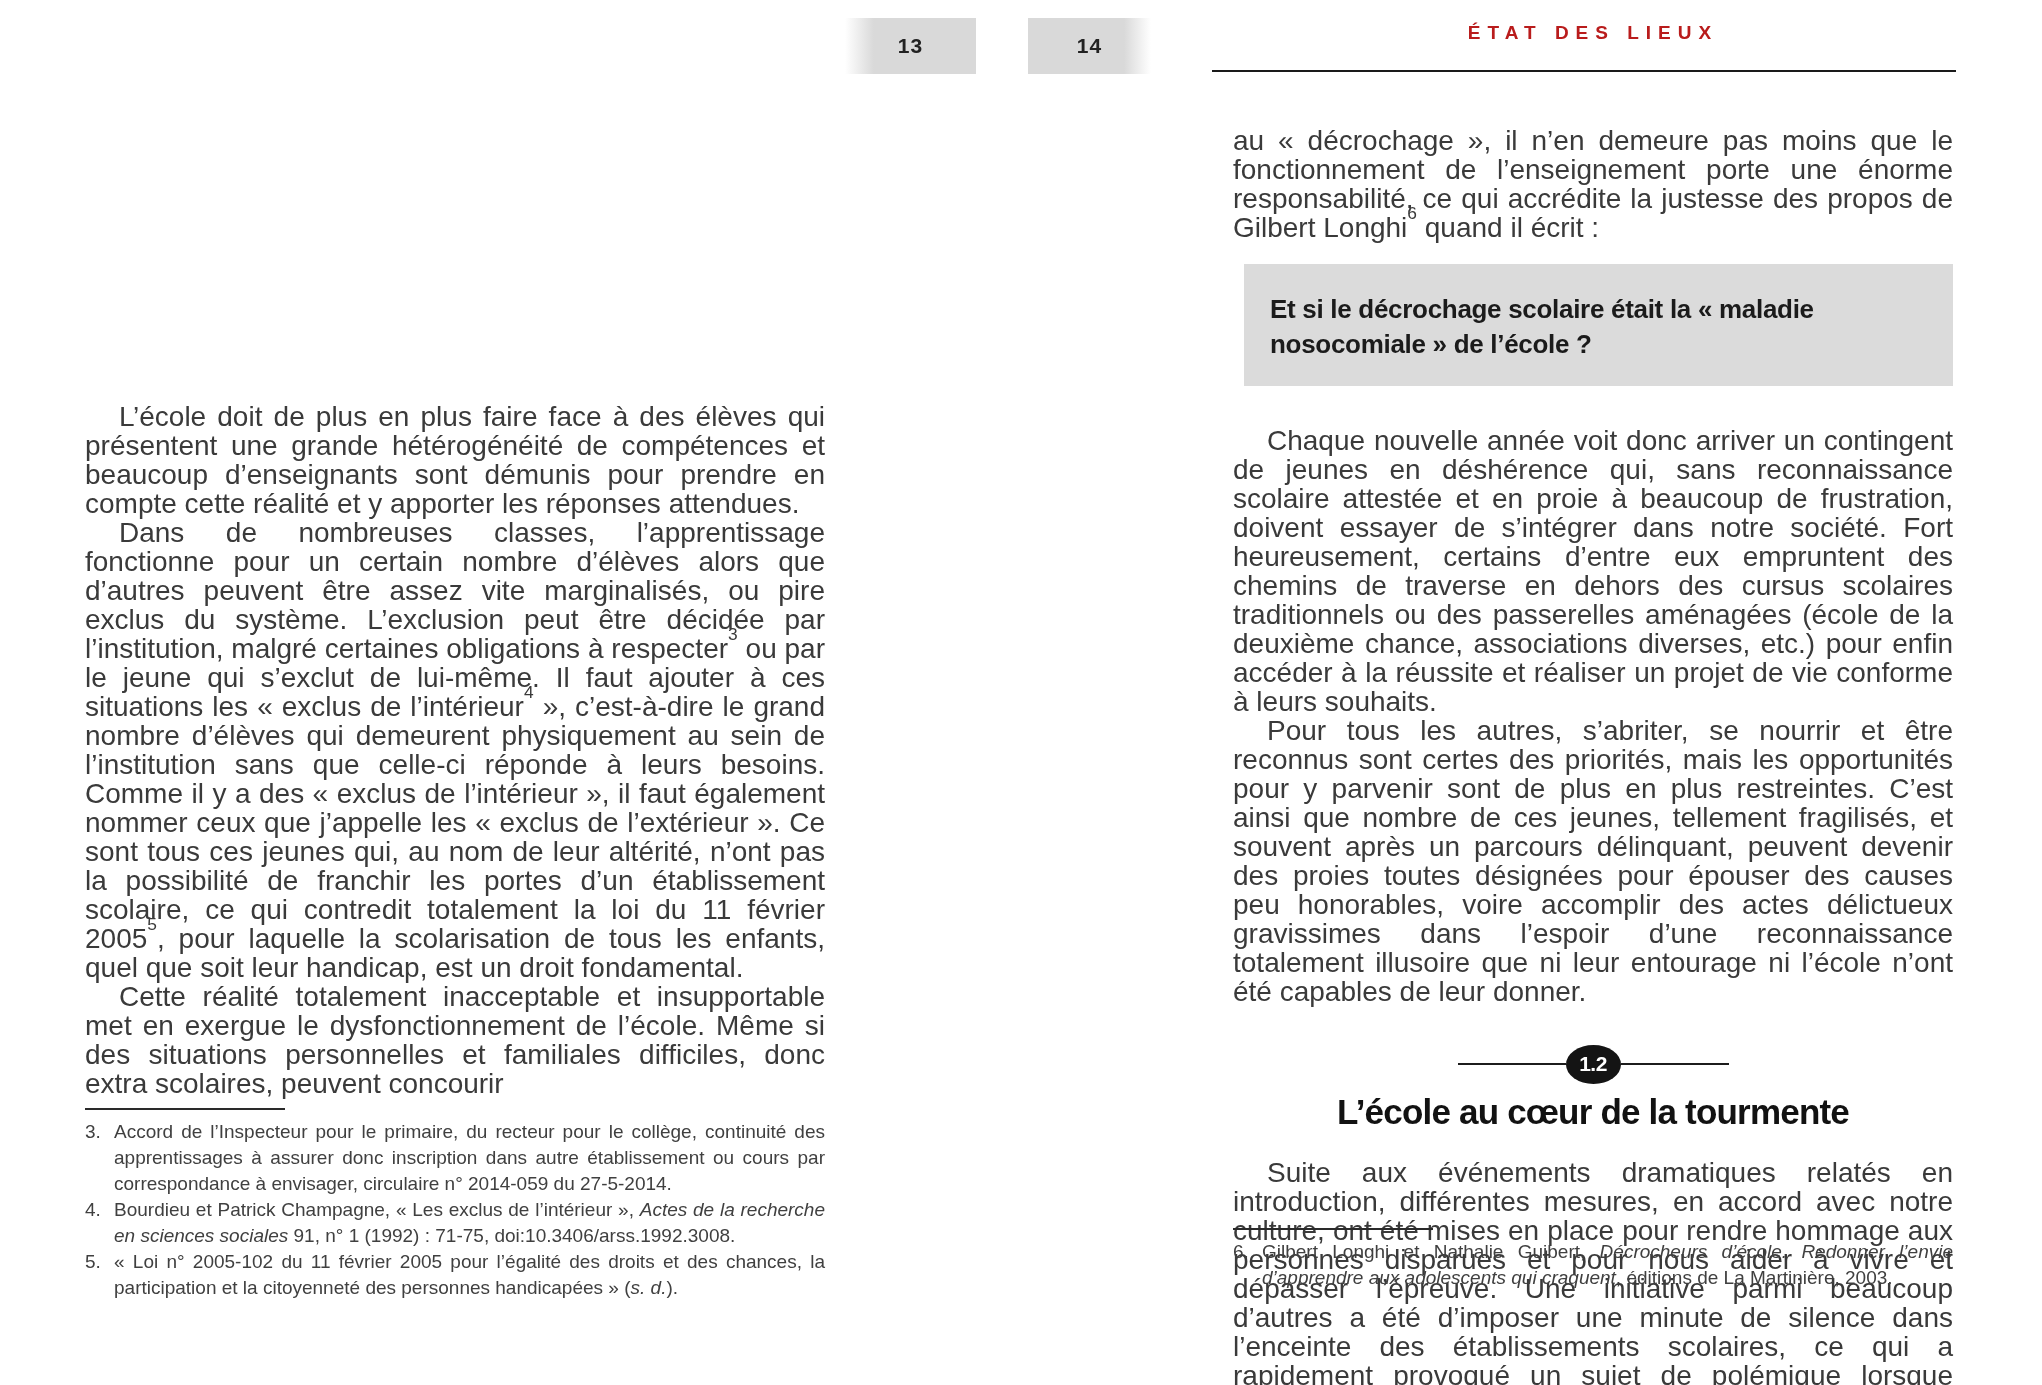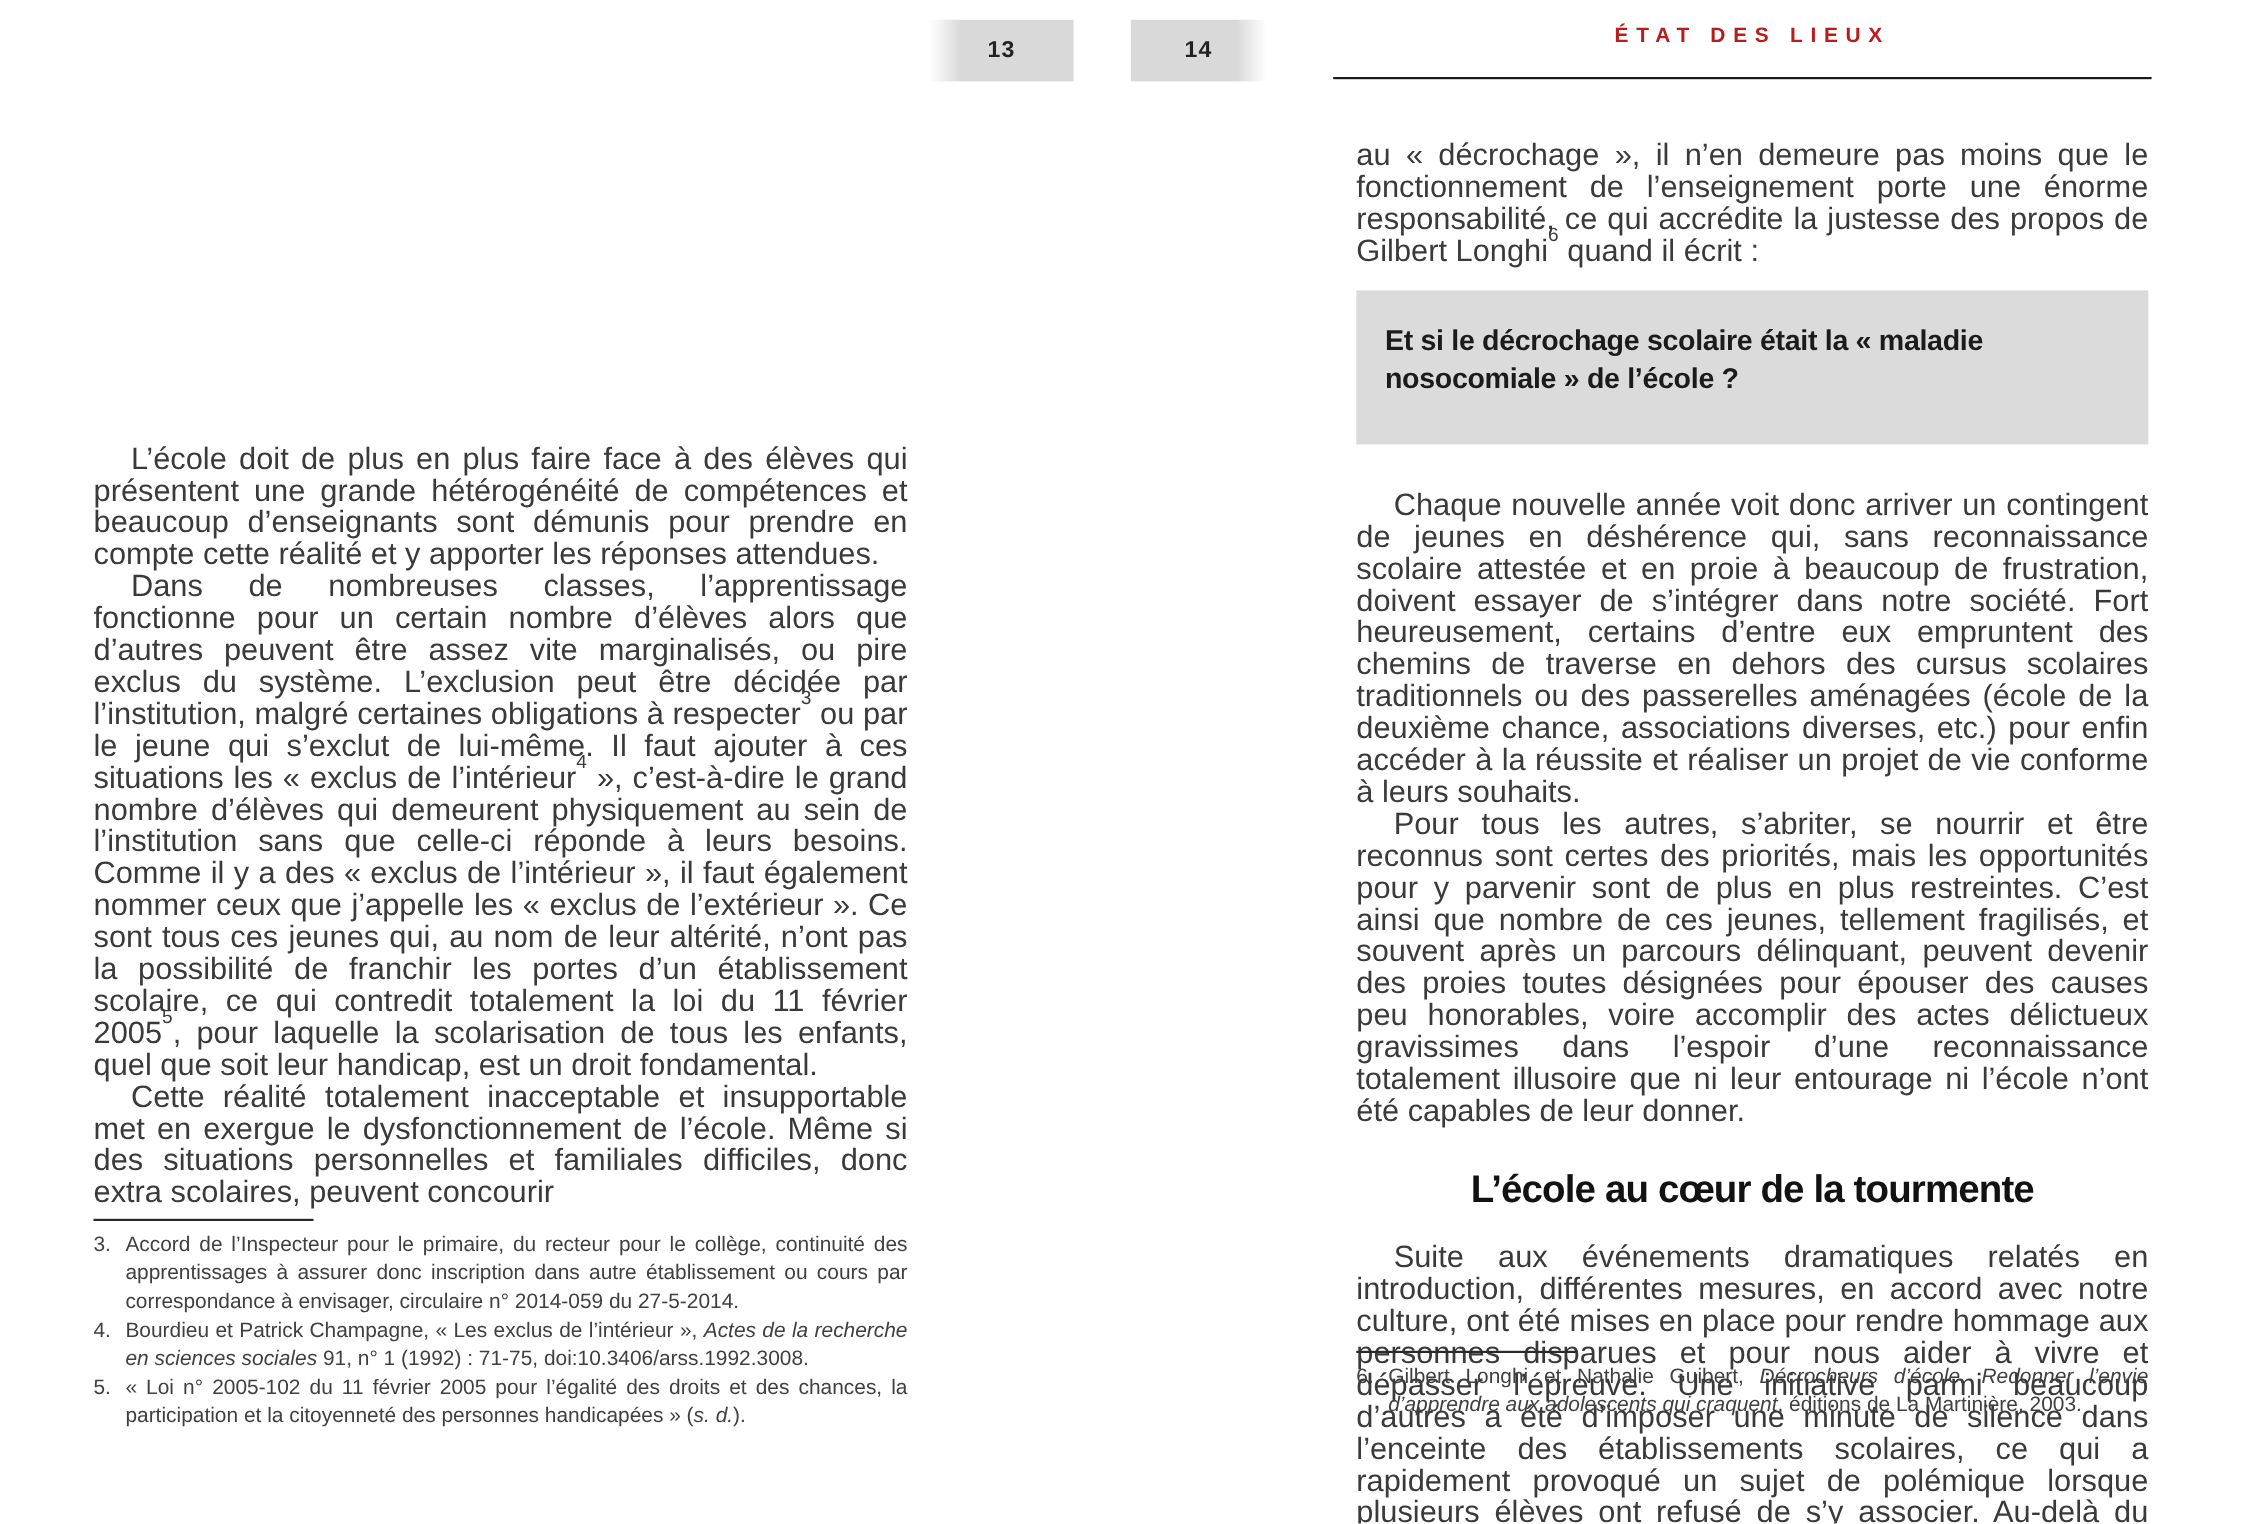--- a/index.html
+++ b/index.html
@@ -64,23 +64,23 @@
     font-size: 21px; font-weight: 700; letter-spacing: -0.5px;
   }
   .section-title {
     margin: 0; font-size: 35px; line-height: 40px; font-weight: 700;
     letter-spacing: -0.8px; color: #121212;
   }
   .sh-12 { margin-top: 38px; margin-bottom: 26px; }
 
   
   .callout {
-    margin: 22px 0 40px 0;
+    margin: 22px 0 40px 11px;
     background: #dbdbdb;
-    padding: 28px 30px 42px 26px;
+    padding: 28px 30px 24px 26px;
     font-size: 26px; line-height: 35px; font-weight: 700;
     color: #1b1b1b; letter-spacing: -0.3px;
     box-sizing: border-box;
   }
 
   
   .footnotes { position: absolute; }
   .fn-left  { left: 85px;  top: 1108px; width: 740px; }
   .fn-right { left: 1233px; top: 1228px; width: 720px; }
   .fn-rule { width: 200px; height: 2px; background: #2a2a2a; margin-bottom: 9px; }
@@ -126,20 +126,25 @@
       <span class="fn-text"><span>« Loi n° 2005-102 du 11 février 2005 pour l’égalité des droits et des chances, la participation et la citoyenneté des personnes handicapées » (</span><i>s. d.</i><span>).</span></span>
     </div>
   </div>
 
   <div class="col col-right">
     <p class="body"><span>au « décrochage », il n’en demeure pas moins que le fonctionnement de l’enseignement porte une énorme responsabilité, ce qui accrédite la justesse des propos de Gilbert Longhi</span><sup>6</sup><span> quand il écrit :</span></p>
     <div class="callout">Et si le décrochage scolaire était la « maladie nosocomiale » de l’école ?</div>
     <p class="body indent"><span>Chaque nouvelle année voit donc arriver un contingent de jeunes en déshérence qui, sans reconnaissance scolaire attestée et en proie à beaucoup de frustration, doivent essayer de s’intégrer dans notre société. Fort heureusement, certains d’entre eux empruntent des chemins de traverse en dehors des cursus scolaires traditionnels ou des passerelles aménagées (école de la deuxième chance, associations diverses, etc.) pour enfin accéder à la réussite et réaliser un projet de vie conforme à leurs souhaits.</span></p>
     <p class="body indent"><span>Pour tous les autres, s’abriter, se nourrir et être reconnus sont certes des priorités, mais les opportunités pour y parvenir sont de plus en plus restreintes. C’est ainsi que nombre de ces jeunes, tellement fragilisés, et souvent après un parcours délinquant, peuvent devenir des proies toutes désignées pour épouser des causes peu honorables, voire accomplir des actes délictueux gravissimes dans l’espoir d’une reconnaissance totalement illusoire que ni leur entourage ni l’école n’ont été capables de leur donner.</span></p>
     <div class="section-head sh-12">
+      <div class="badge-row">
+        <span class="badge-rule"></span>
+        <span class="badge">1.2</span>
+        <span class="badge-rule"></span>
+      </div>
       <h1 class="section-title">L’école au cœur de la tourmente</h1>
     </div>
     <p class="body indent"><span>Suite aux événements dramatiques relatés en introduction, différentes mesures, en accord avec notre culture, ont été mises en place pour rendre hommage aux personnes disparues et pour nous aider à vivre et dépasser l’épreuve. Une initiative parmi beaucoup d’autres a été d’imposer une minute de silence dans l’enceinte des établissements scolaires, ce qui a rapidement provoqué un sujet de polémique lorsque plusieurs élèves ont refusé de s’y associer. Au-delà du comportement de quelques jeunes, on aurait pu s’interroger sur la manière dont ce rite de deuil a été travaillé</span></p>
   </div>
 
   <div class="footnotes fn-right">
     <div class="fn-rule"></div>
     <div class="fn">
       <span class="fn-num">6.</span>
       <span class="fn-text"><span>Gilbert Longhi et Nathalie Guibert, </span><i>Décrocheurs d’école. Redonner l’envie d’apprendre aux adolescents qui craquent</i><span>, éditions de La Martinière, 2003.</span></span>

